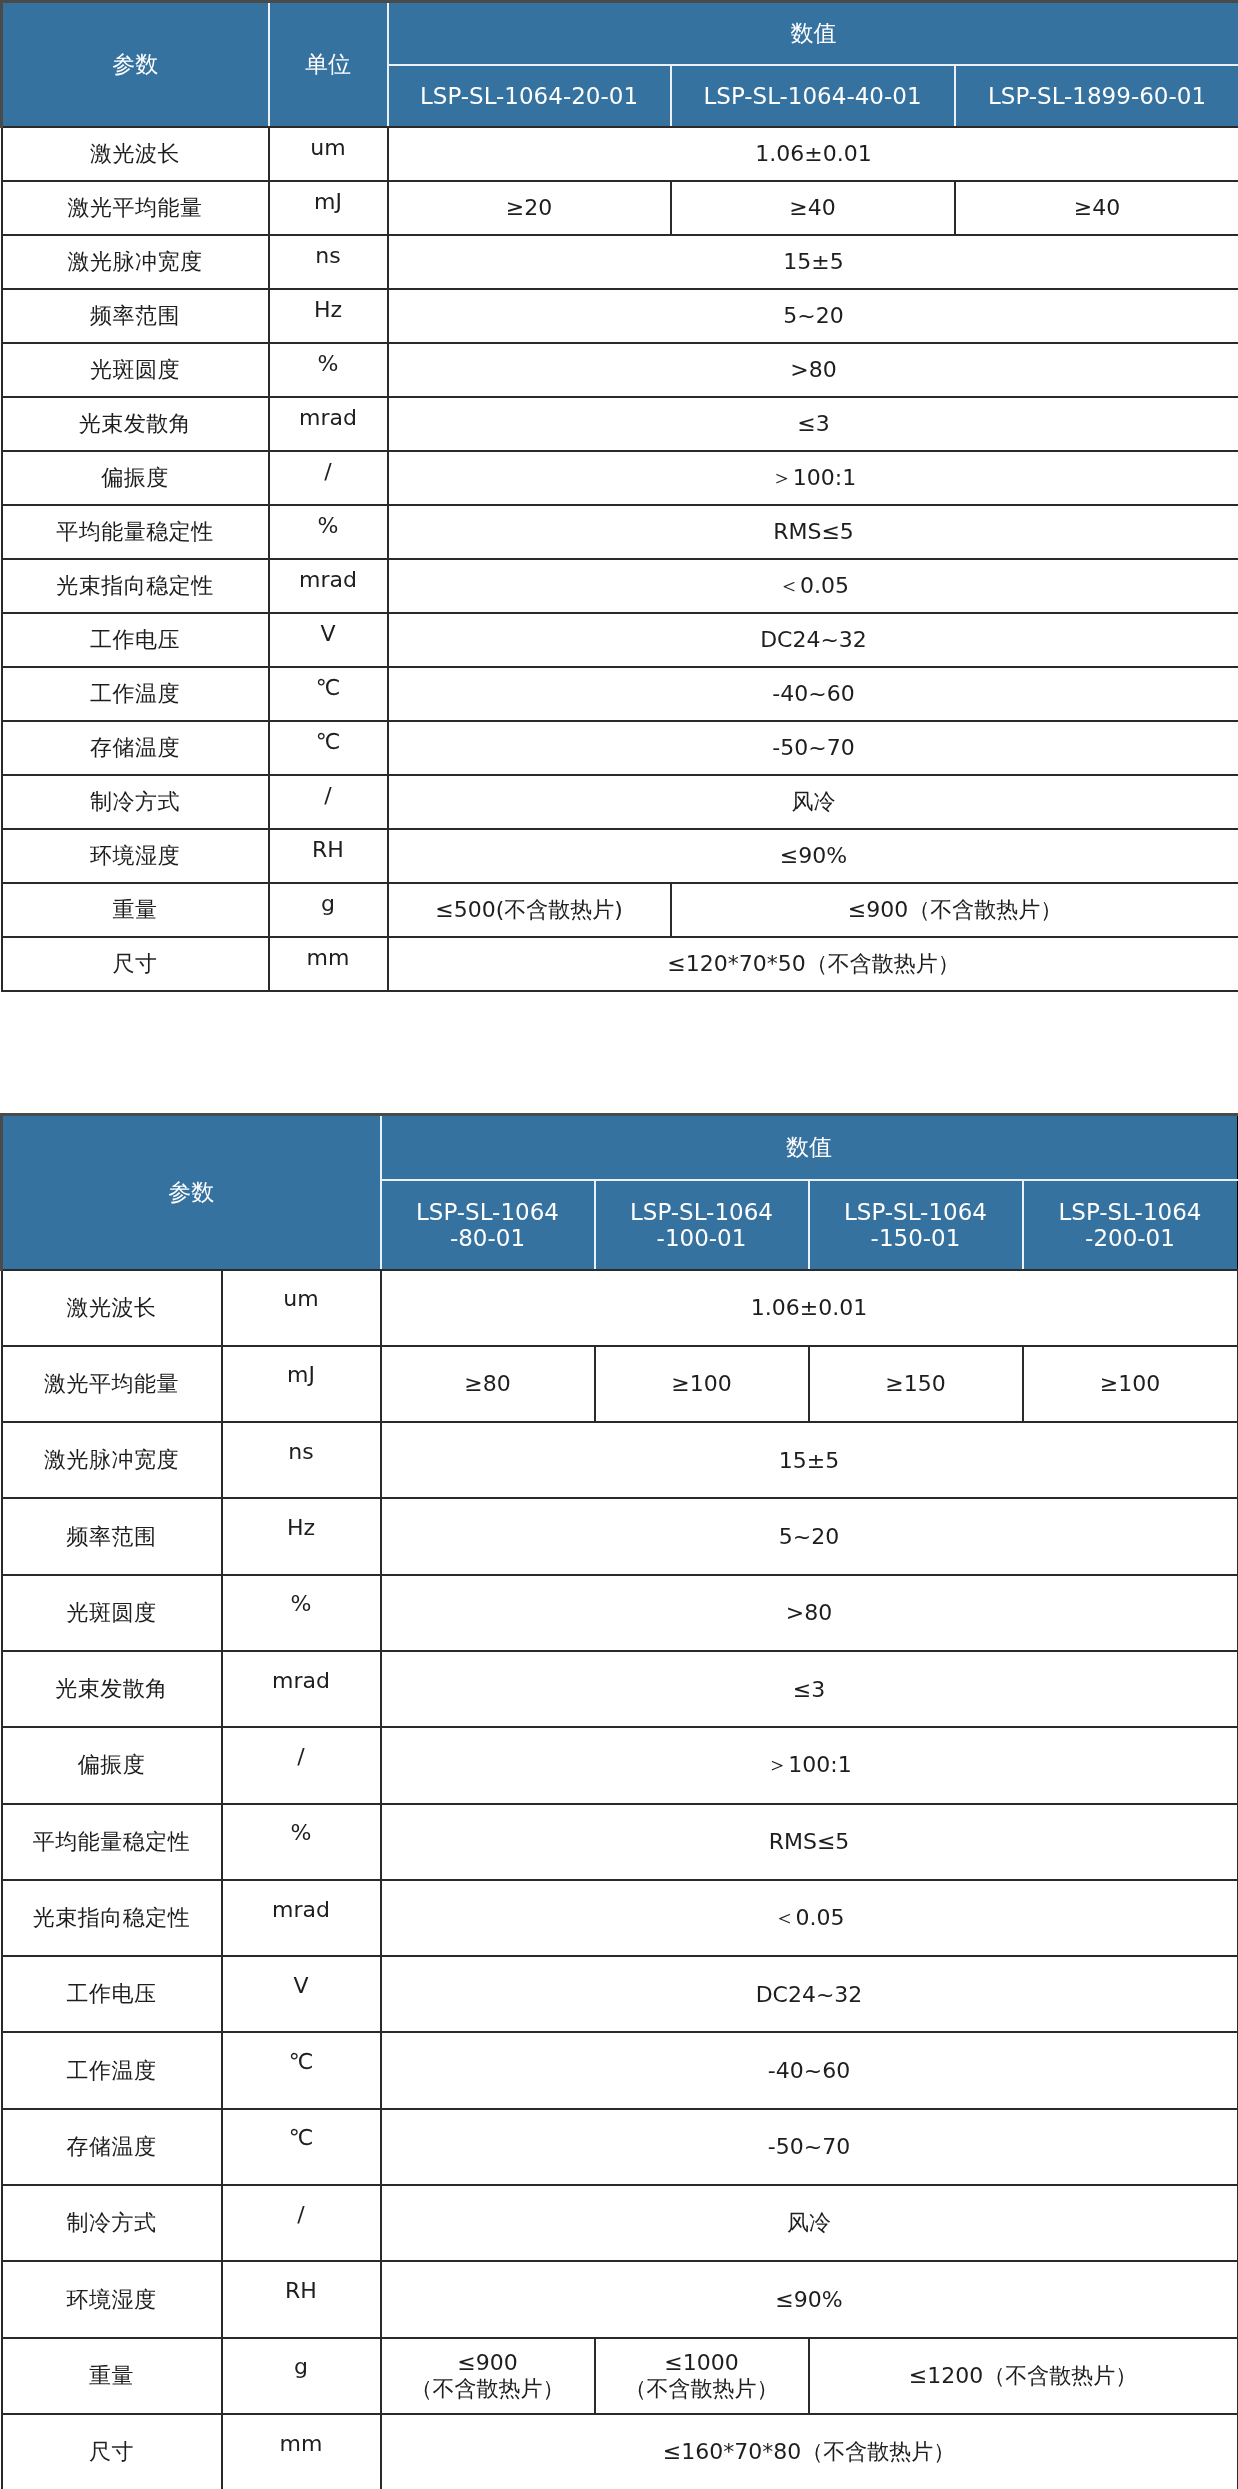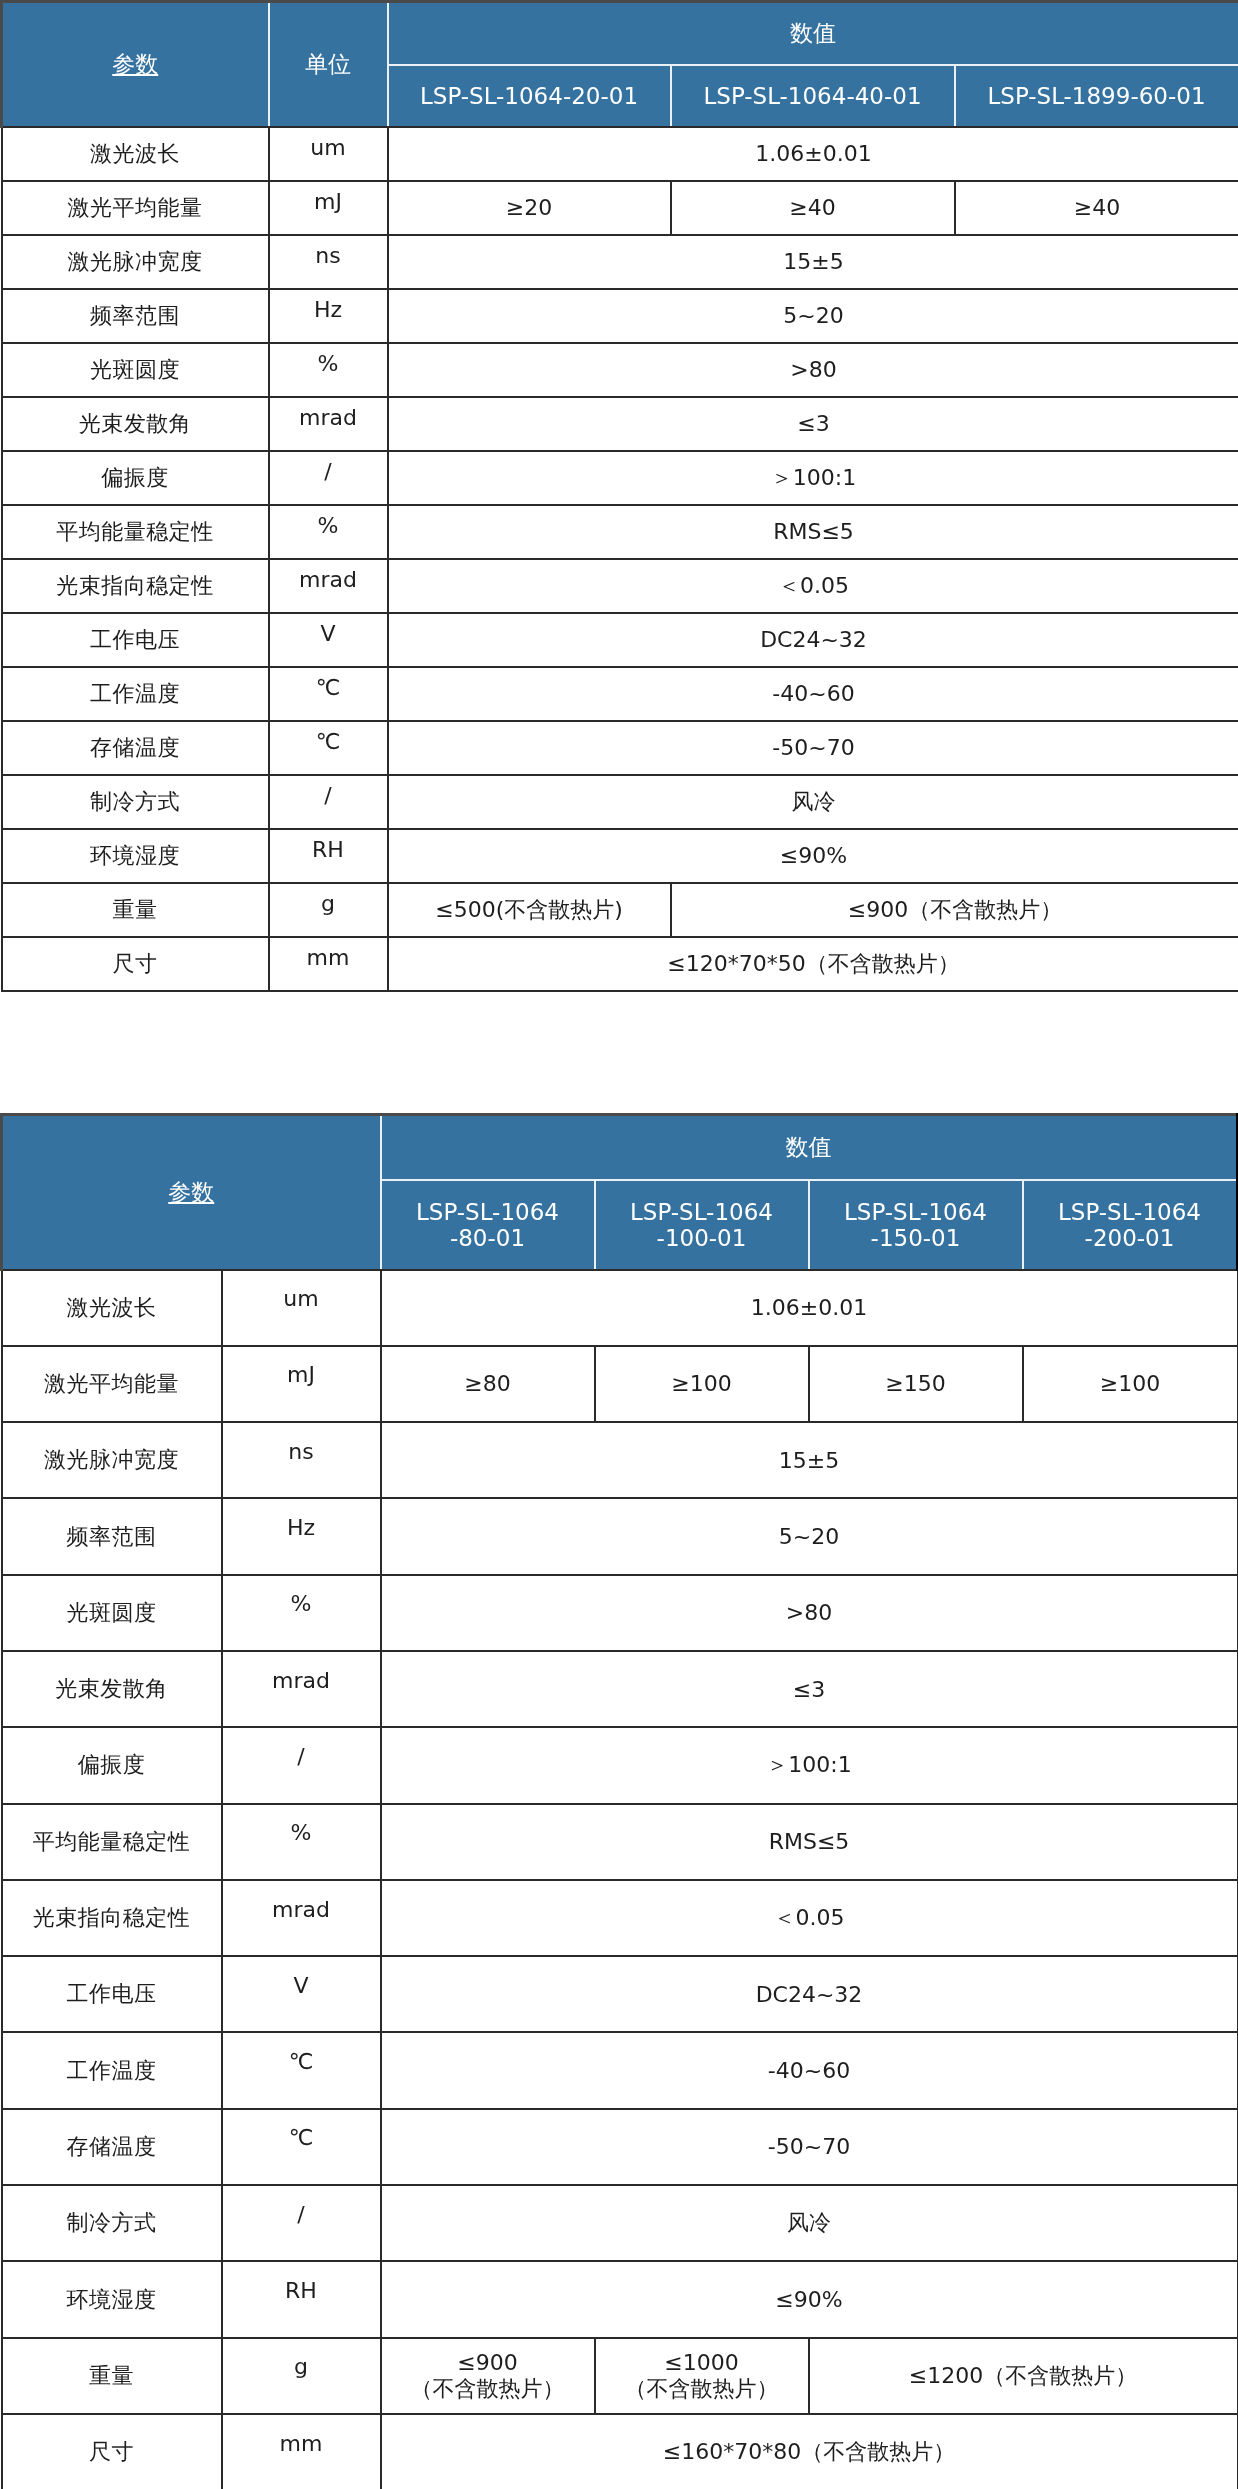--- a/index.html
+++ b/index.html
@@ -21,22 +21,22 @@
       overflow: hidden;
       white-space: nowrap;
     }
     table.spec thead th {
       background: #36729f;
       color: #ffffff;
       border: 2px solid #e9f0f6;
       font-weight: normal;
     }
     table.spec thead tr:first-child th { border-top: 3px solid #4a4a4a; }
-    table.spec thead th.edge-left { border-left: 3px solid #4a4a4a; text-decoration: underline; }
-    table.spec thead th.edge-right { border-right: 4px solid #000000; }
+    table.spec thead th.edge-left { border-left: 3px solid #4a4a4a; }
+    table.spec thead th.edge-right { border-right: 2px solid #000000; }
     table.spec thead tr.bottom-row th,
     table.spec thead th.rowspan-full { border-bottom: 2px solid #2a2a2a; }
 
     
     #table-1 { top: 0; width: 1238px; }
     #table-1 thead tr.top-row th { height: 63px; }
     #table-1 thead tr.bottom-row th { height: 62px; }
     #table-1 tbody td { height: 54px; font-size: 22px; }
     #table-1 thead th { font-size: 23px; }
     #table-1 td.unit { padding-bottom: 12px; }

